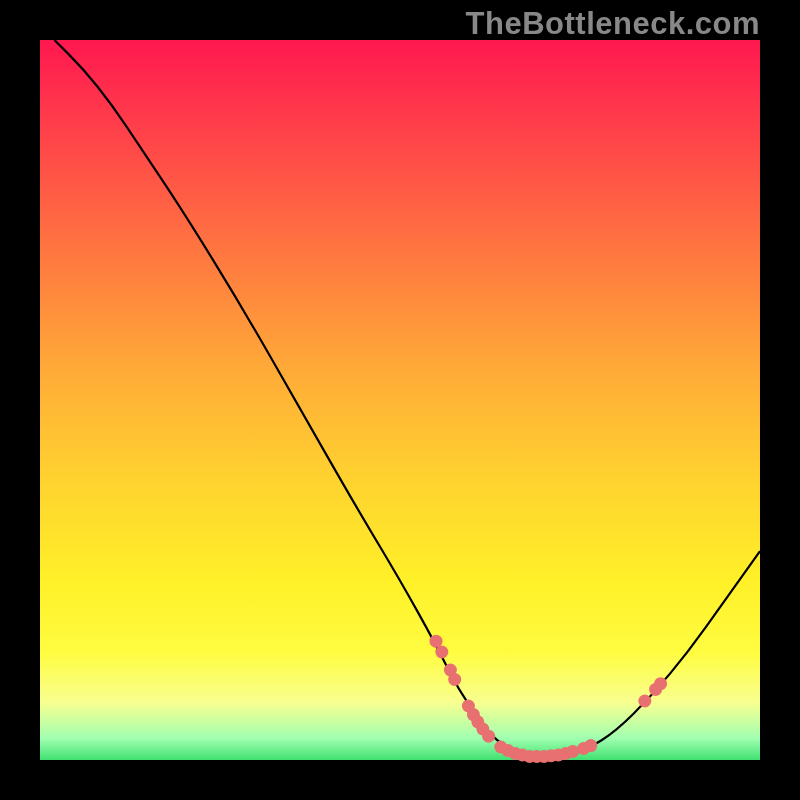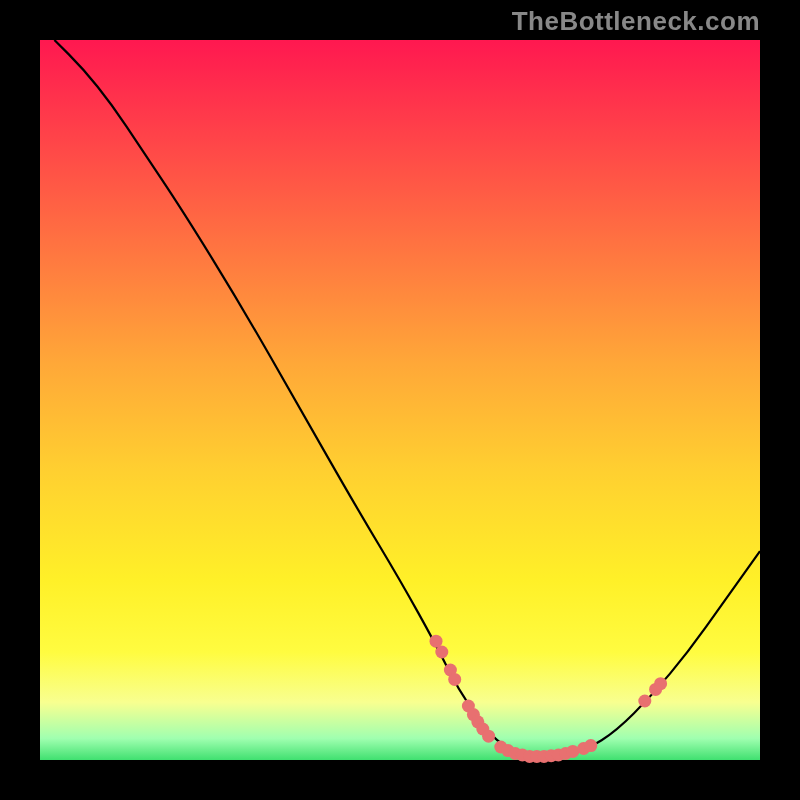--- a/index.html
+++ b/index.html
@@ -27,21 +27,21 @@
       #fffc40 85%,
       #f8ff90 92%,
       #a0ffb0 97%,
       #40e070 100%);
   }
   .attribution {
     position: absolute;
     top: 6px;
     right: 40px;
     color: #888;
-    font-size: 26px;
+    font-size: 31px;
     font-weight: bold;
     letter-spacing: 0.5px;
   }
   svg.plot {
     position: absolute;
     left: 40px;
     top: 40px;
     width: 720px;
     height: 720px;
     overflow: visible;

